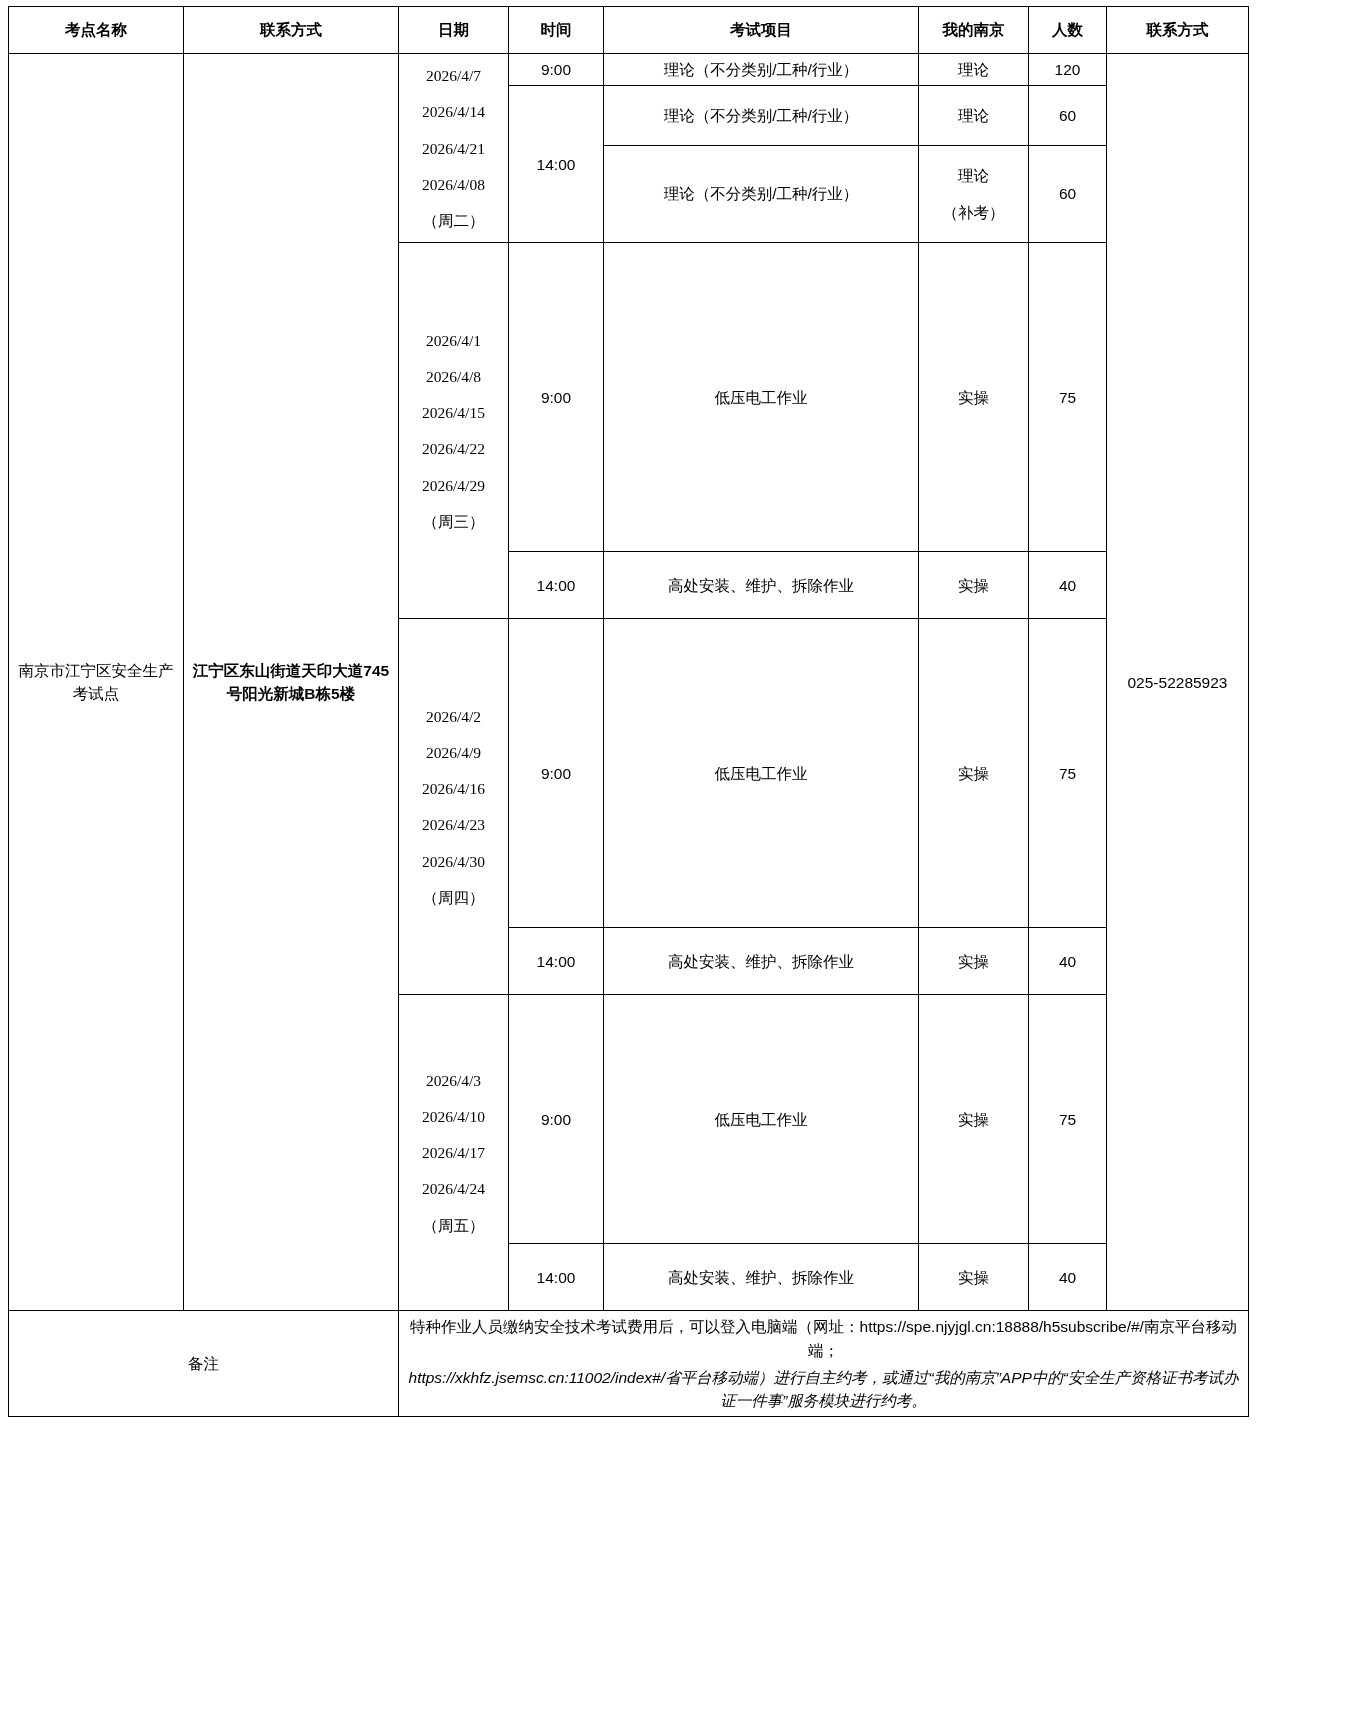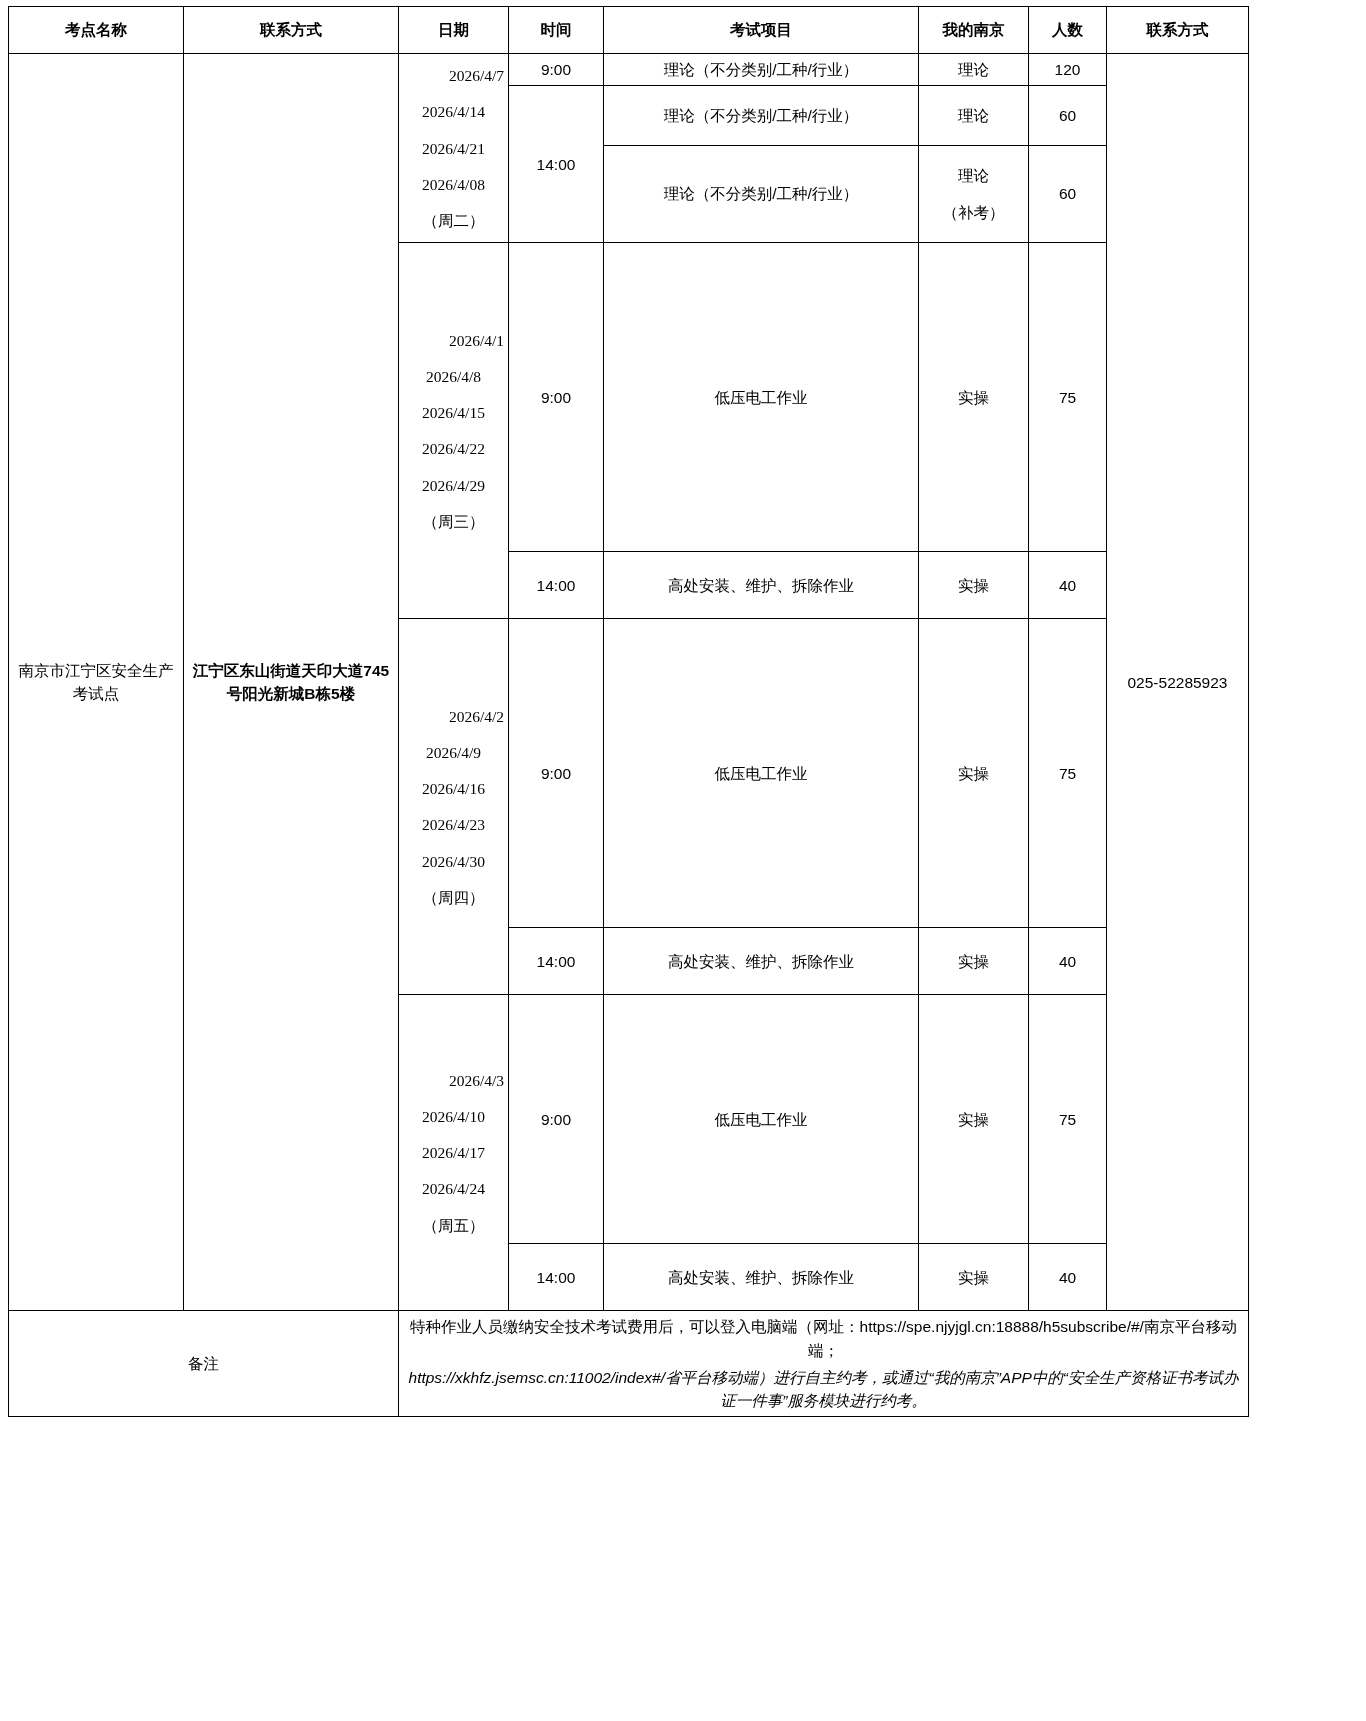--- a/index.html
+++ b/index.html
@@ -63,21 +63,21 @@
   }
   td.date-cell {
     line-height: 1.55;
     padding: 10px 2px;
   }
   td.date-cell .dline {
     display: block;
     margin: 13px 0;
     white-space: nowrap;
   }
-  td.date-cell .dline:first-child { margin-top: 6px; text-align: right; }
+  td.date-cell .dline:first-child { margin-top: 6px; }
   td.date-cell .dline:last-child { margin-bottom: 6px; }
 
   td.type-multiline .tline {
     display: block;
     margin: 14px 0;
   }
   .remark-label {
     text-align: center;
     font-size: 15.5px;
     vertical-align: middle;

